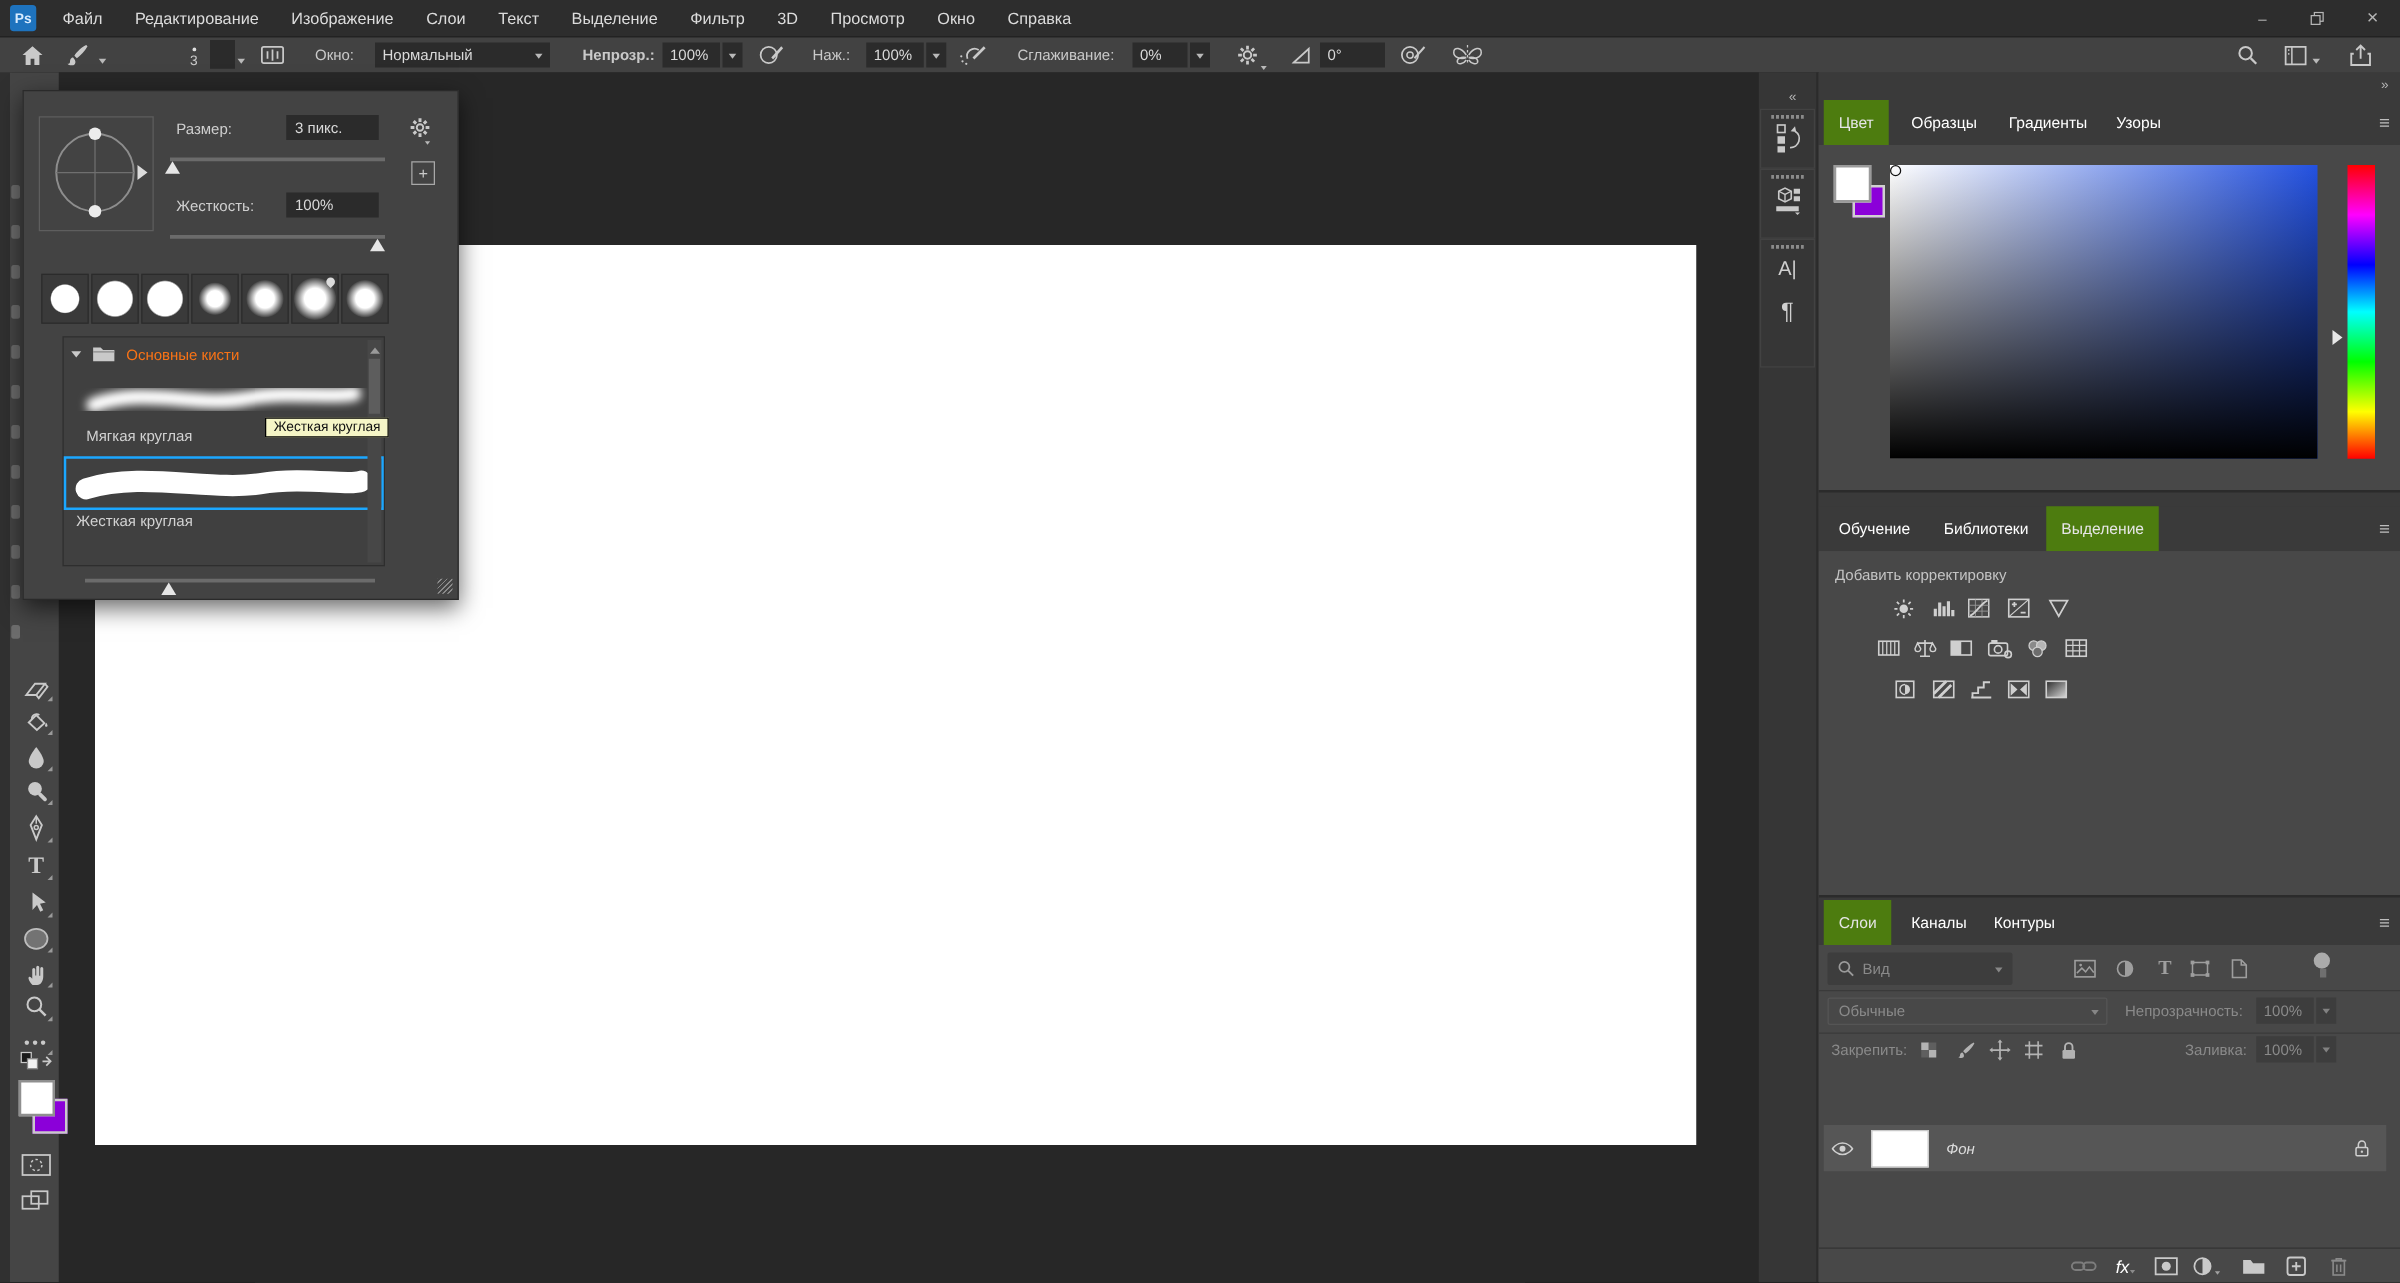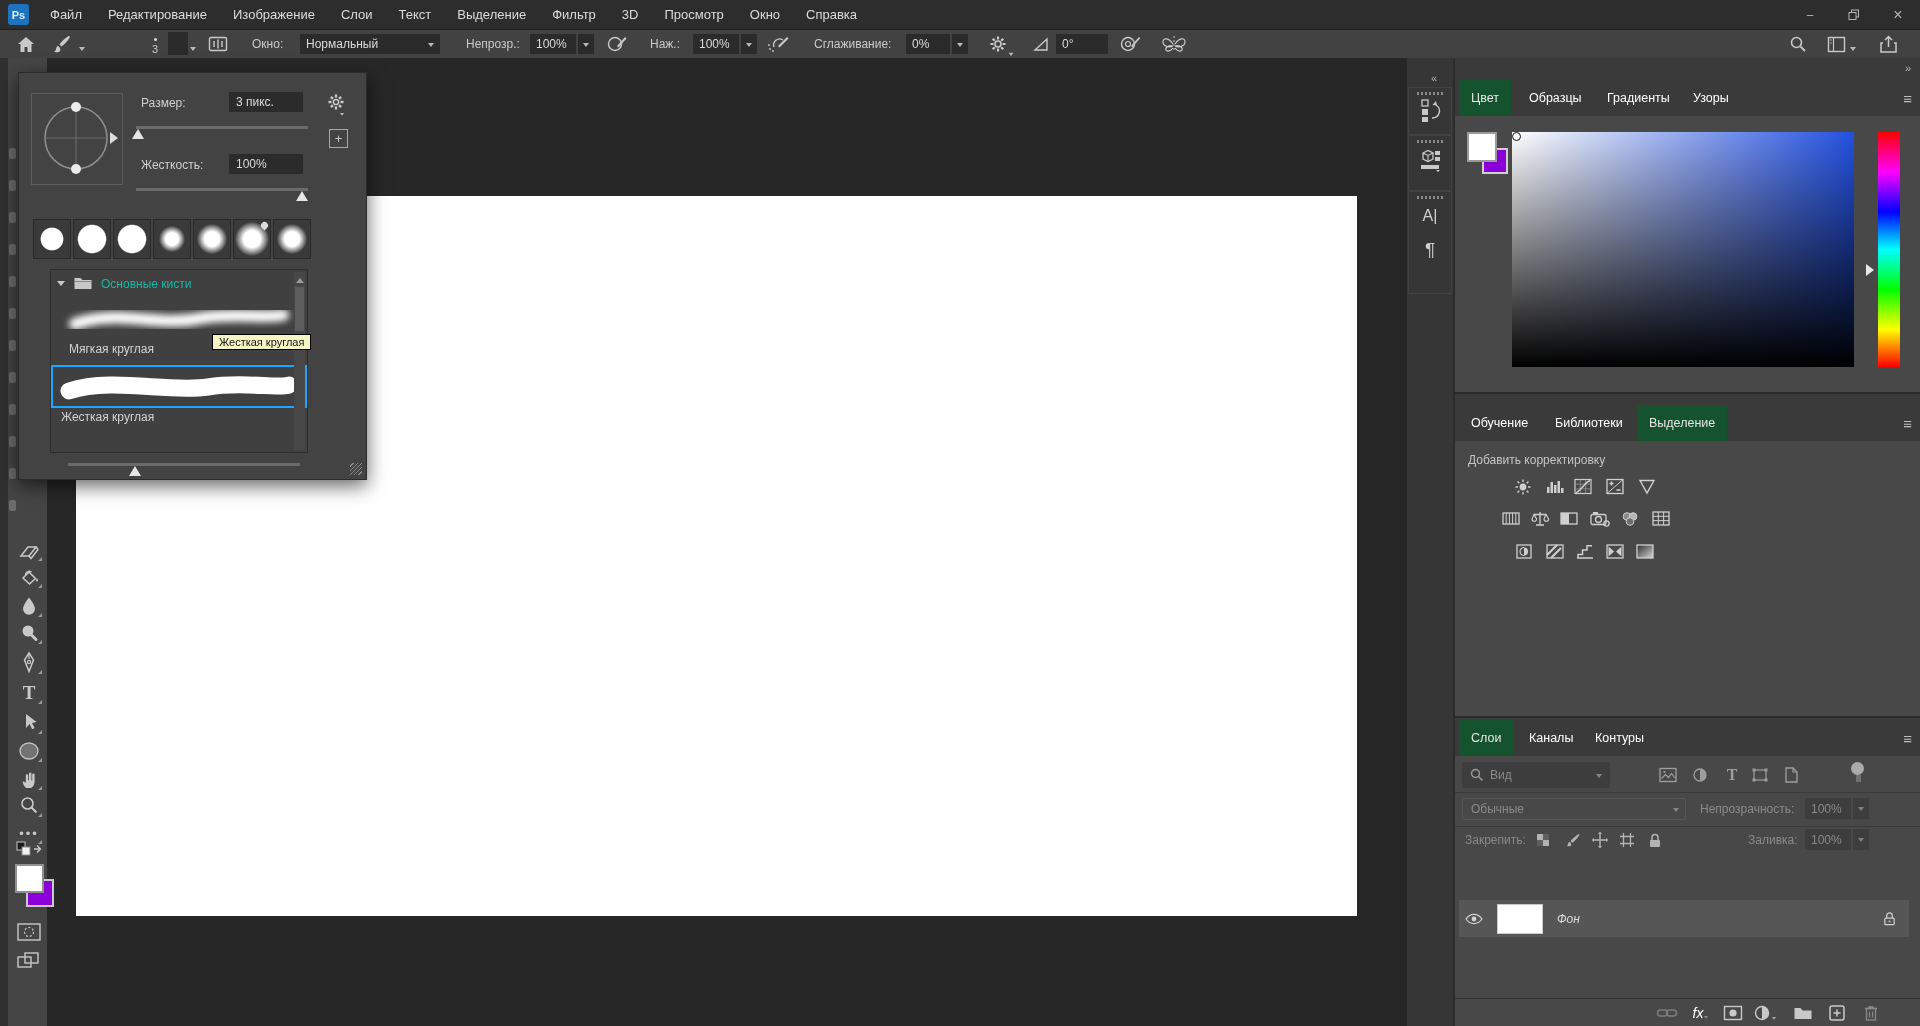--- a/index.html
+++ b/index.html
@@ -30,21 +30,21 @@
 #statusbar{position:absolute;left:47px;top:1008px;width:1360px;height:18px;background:#2e2e2e;color:#cfcfcf;}
 #statseg{position:absolute;left:73px;top:0;width:222px;height:18px;background:#3f3f3f;display:flex;align-items:center;}
 
 #dockstrip{position:absolute;left:1407px;top:58px;width:46px;height:968px;background:#363636;border-right:2px solid #2b2b2b;}
 .dcell{position:absolute;left:1px;width:44px;border:1px solid #424242;box-sizing:border-box;}
 .minilabel{height:3px;margin:4px 8px 3px 8px;background:repeating-linear-gradient(90deg,#8a8a8a 0 2px,transparent 2px 4px);}
 
 #rightpanels{position:absolute;left:1455px;top:58px;width:465px;height:968px;background:#484848;}
 .ptabbar{position:absolute;left:0;width:465px;background:#3a3a3a;height:36px;}
 .ptab{position:absolute;top:0;height:36px;line-height:36px;padding:0 12px;font-size:12.5px;color:#ffffff;}
-.ptab.active{background:#14532d;color:#e6e6e6;}
+.ptab.active{background:#4d7c0f;color:#e6e6e6;}
 .hamb{position:absolute;right:8px;color:#bdbdbd;font-size:15px;}
 .dim{color:#8a8a8a;}
 .dbox{position:absolute;background:#3d3d3d;color:#8a8a8a;font-size:12px;display:flex;align-items:center;padding-left:6px;box-sizing:border-box;}
 
 .aicon{position:absolute;width:24px;height:20px;display:flex;align-items:center;justify-content:center;}
 #layerrow{position:absolute;left:4px;top:144px;width:450px;height:37px;background:#565656;display:flex;align-items:center;}
 
 #brushpanel{position:absolute;left:18px;top:72px;width:349px;height:408px;background:#434343;border:1px solid #2a2a2a;box-shadow:0 6px 18px rgba(0,0,0,.6);z-index:50;box-sizing:border-box;}
 .bp-lbl{position:absolute;color:#cfcfcf;font-size:12px;}
 .bp-input{position:absolute;width:74px;height:20px;background:#2b2b2b;color:#dadada;font-size:12px;display:flex;align-items:center;padding-left:7px;box-sizing:border-box;}
@@ -114,21 +114,21 @@
       <svg width="20" height="18" viewBox="0 0 20 18">
           <rect x="1.5" y="2.5" width="17" height="13" rx="1.5" fill="none" stroke="#c9c9c9" stroke-width="1.4"></rect>
           <path d="M6 6v6M10 4.5v9M14 6v6" stroke="#c9c9c9" stroke-width="1.4"></path>
         </svg>
     </div>
     <span class="olbl" style="left:252px;">Окно:</span>
     <div class="nbox" style="left:300px;width:140px;">
         <span>Нормальный</span>
         <div class="cvd" style="position:absolute;right:6px;"></div>
       </div>
-    <span class="olbl" style="left:466px;">Непрозр.:</span>
+    <span class="olbl" style="left:466px;font-weight:bold;">Непрозр.:</span>
     <div class="nbox" style="left:530px;width:46px;">
         <span>100%</span>
       </div>
     <div class="ddc" style="left:577px;">
         <div class="cvd"></div>
       </div>
     <div class="oicon" style="left:605px;">
       <svg width="22" height="20" viewBox="0 0 22 20">
           <circle cx="9" cy="10" r="6.5" fill="none" stroke="#c9c9c9" stroke-width="1.4"></circle>
           <path d="M19 3l-8 9 1.5 1.5 8-9z" fill="#c9c9c9"></path>
@@ -736,21 +736,21 @@
         <div class="softc" style="width:30px;height:30px;"></div>
       </div>
 
     <div id="bplist">
       <div class="abs" style="left:6px;top:6px;display:flex;align-items:center;">
         <div style="width:0;height:0;border:4px solid transparent;border-top:5px solid #c9c9c9;margin-top:4px;"></div>
         <svg width="20" height="15" viewBox="0 0 20 15" style="margin:0 8px 0 8px;">
             <path d="M1.5 2h6l2 2h9v9h-17z" fill="#c9c9c9"></path>
             <path d="M1.5 5.5h17" stroke="#8a8a8a"></path>
           </svg>
-        <span style="color:#14b8a6;">Основные кисти</span>
+        <span style="color:#f97316;">Основные кисти</span>
       </div>
 
       <div class="abs" style="left:10px;top:26px;width:236px;height:62px;">
         <svg width="234" height="44" viewBox="0 0 234 44">
           <defs>
               <filter id="blur1" x="-20%" y="-50%" width="140%" height="200%">
                 <feGaussianBlur stdDeviation="3.6"></feGaussianBlur>
               </filter>
             </defs>
           <path d="M14 28C55 13 95 30 135 23 170 16 205 23 222 19" stroke="#ffffff" stroke-width="12" fill="none" stroke-linecap="round" filter="url(#blur1)"></path>

